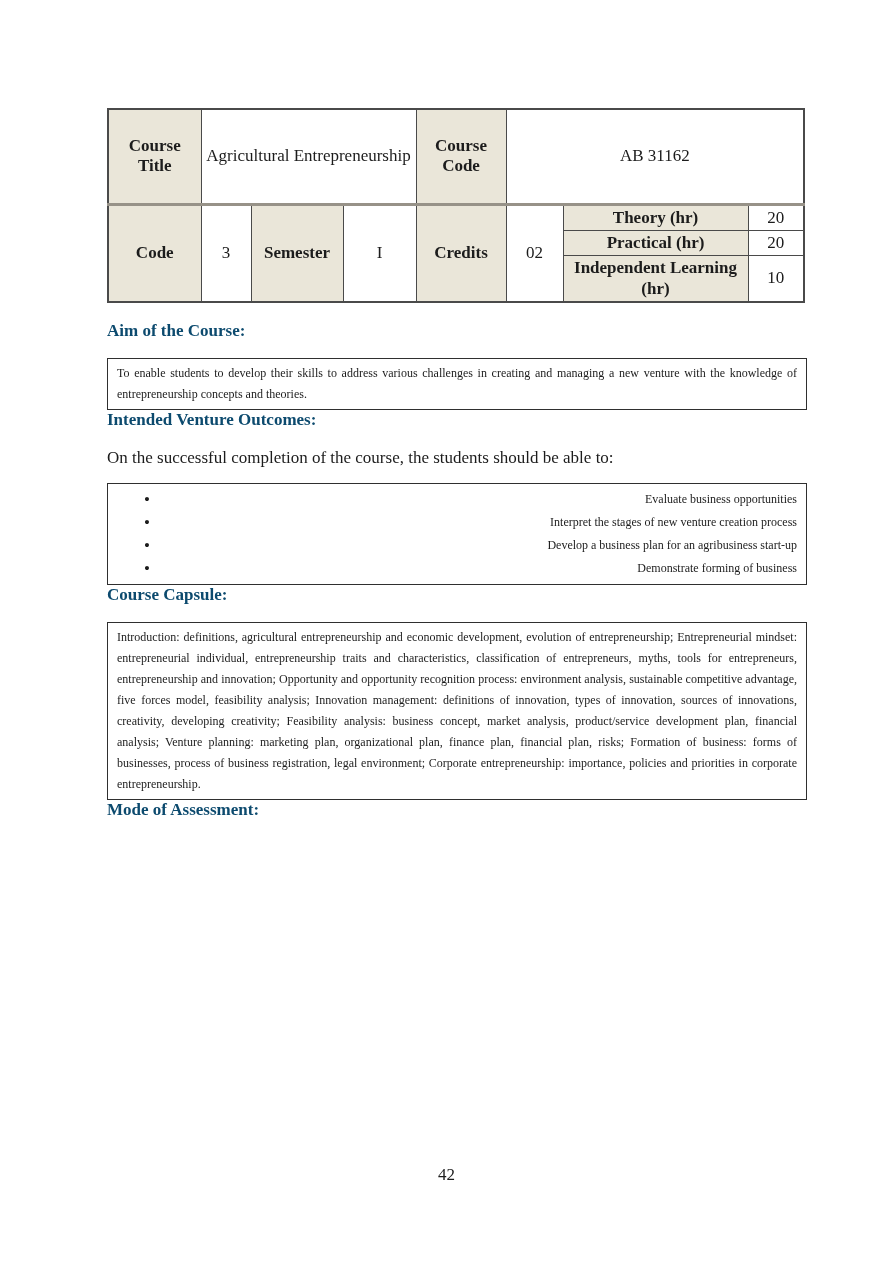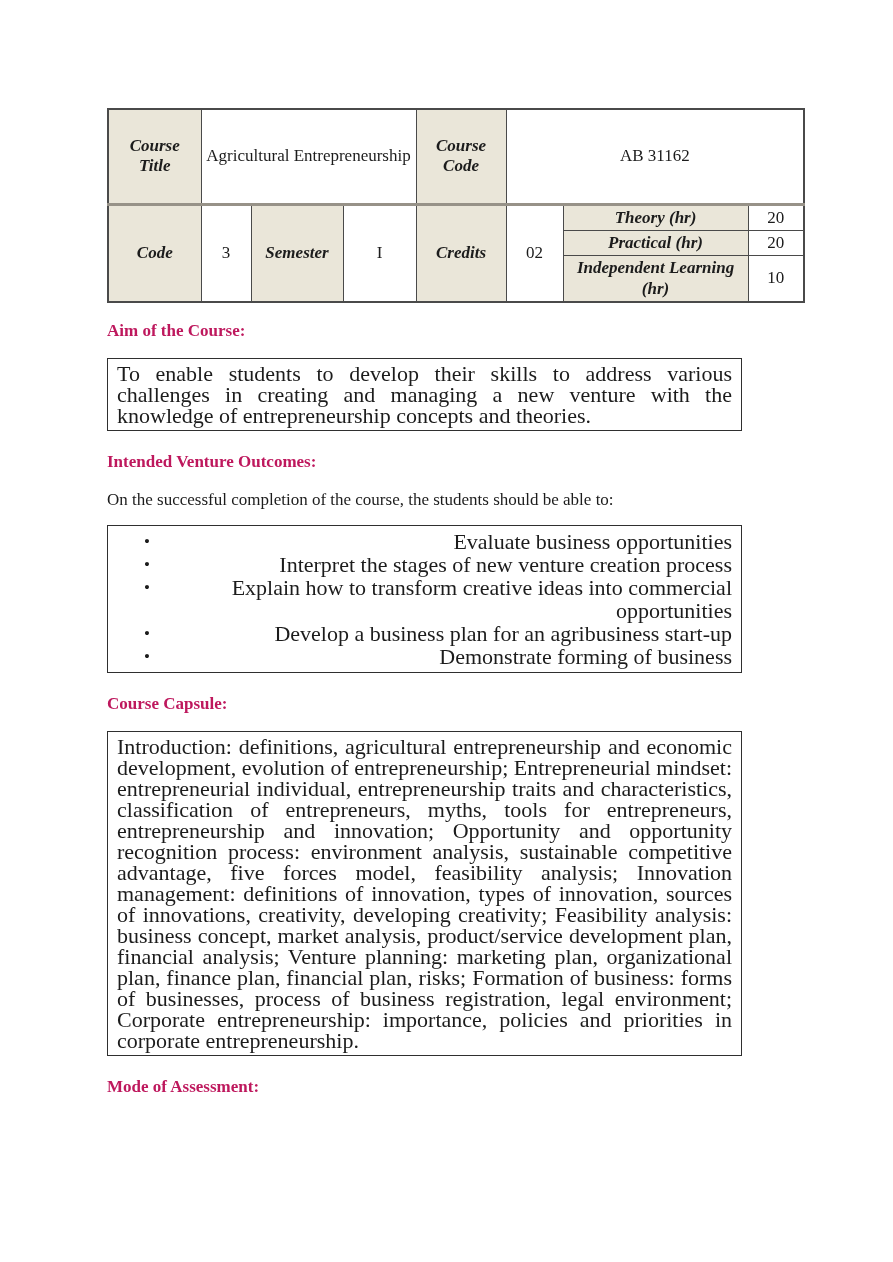--- a/index.html
+++ b/index.html
@@ -25,45 +25,44 @@
   table.course-table td {
     border: 1px solid #4a4a4a;
     text-align: center;
     vertical-align: middle;
     padding: 2px 4px;
     line-height: 1.2;
   }
   table.course-table { border: 2px solid #4a4a4a; }
   table.course-table tr.row-head td { border-bottom: 3px solid #979288; height: 95px; }
   td.shade { background: #eae6d9; }
-  td.bold { font-weight: bold; font-style: italic; }
+  td.bold { font-weight: bold; }
   tr.hr-row-1 td { height: 26px; }
   tr.hr-row-2 td { height: 24px; }
   tr.hr-row-3 td { height: 42px; }
 
   
   h3.doc-heading {
     font-size: 17px;
     font-weight: bold;
     line-height: 20px;
     margin: 0 0 17px 0;
-    color: #be185d;
+    color: #0c4a6e;
   }
   p.intro {
     font-size: 17px;
     line-height: 21px;
     margin: 0 0 15px 0;
   }
   .box {
-    width: 635px;
+    width: 700px;
     border: 1.5px solid #2f2f2f;
     padding: 4px 9px;
-    font-size: 22px;
+    font-size: 12px;
     line-height: 21px;
-    margin-bottom: 21px;
     background: #ffffff;
   }
   .box.justify { text-align: justify; }
   .box ul { list-style: none; margin: 0; padding: 0 0 0 27px; text-align: right; }
   .box ul li {
     position: relative;
     padding-left: 22px;
     line-height: 23px;
   }
   .box ul li::before {
@@ -128,26 +127,26 @@
 
     <h3 class="doc-heading">Aim of the Course:</h3>
     <div class="box justify">To enable students to develop their skills to address various challenges in creating and managing a new venture with the knowledge of entrepreneurship concepts and theories.</div>
 
     <h3 class="doc-heading">Intended Venture Outcomes:</h3>
     <p class="intro">On the successful completion of the course, the students should be able to:</p>
     <div class="box">
       <ul>
         <li>Evaluate business opportunities</li>
         <li>Interpret the stages of new venture creation process</li>
-        <li>Explain how to transform creative ideas into commercial opportunities</li>
         <li>Develop a business plan for an agribusiness start-up</li>
         <li>Demonstrate forming of business</li>
       </ul>
     </div>
 
     <h3 class="doc-heading">Course Capsule:</h3>
     <div class="box justify">Introduction: definitions, agricultural entrepreneurship and economic development, evolution of entrepreneurship; Entrepreneurial mindset: entrepreneurial individual, entrepreneurship traits and characteristics, classification of entrepreneurs, myths, tools for entrepreneurs, entrepreneurship and innovation; Opportunity and opportunity recognition process: environment analysis, sustainable competitive advantage, five forces model, feasibility analysis; Innovation management: definitions of innovation, types of innovation, sources of innovations, creativity, developing creativity; Feasibility analysis: business concept, market analysis, product/service development plan, financial analysis; Venture planning: marketing plan, organizational plan, finance plan, financial plan, risks; Formation of business: forms of businesses, process of business registration, legal environment; Corporate entrepreneurship: importance, policies and priorities in corporate entrepreneurship.</div>
 
     <h3 class="doc-heading">Mode of Assessment:</h3>
 
   </div>
 
+  <div class="page-number">42</div>
 </div>
 
 </body></html>

